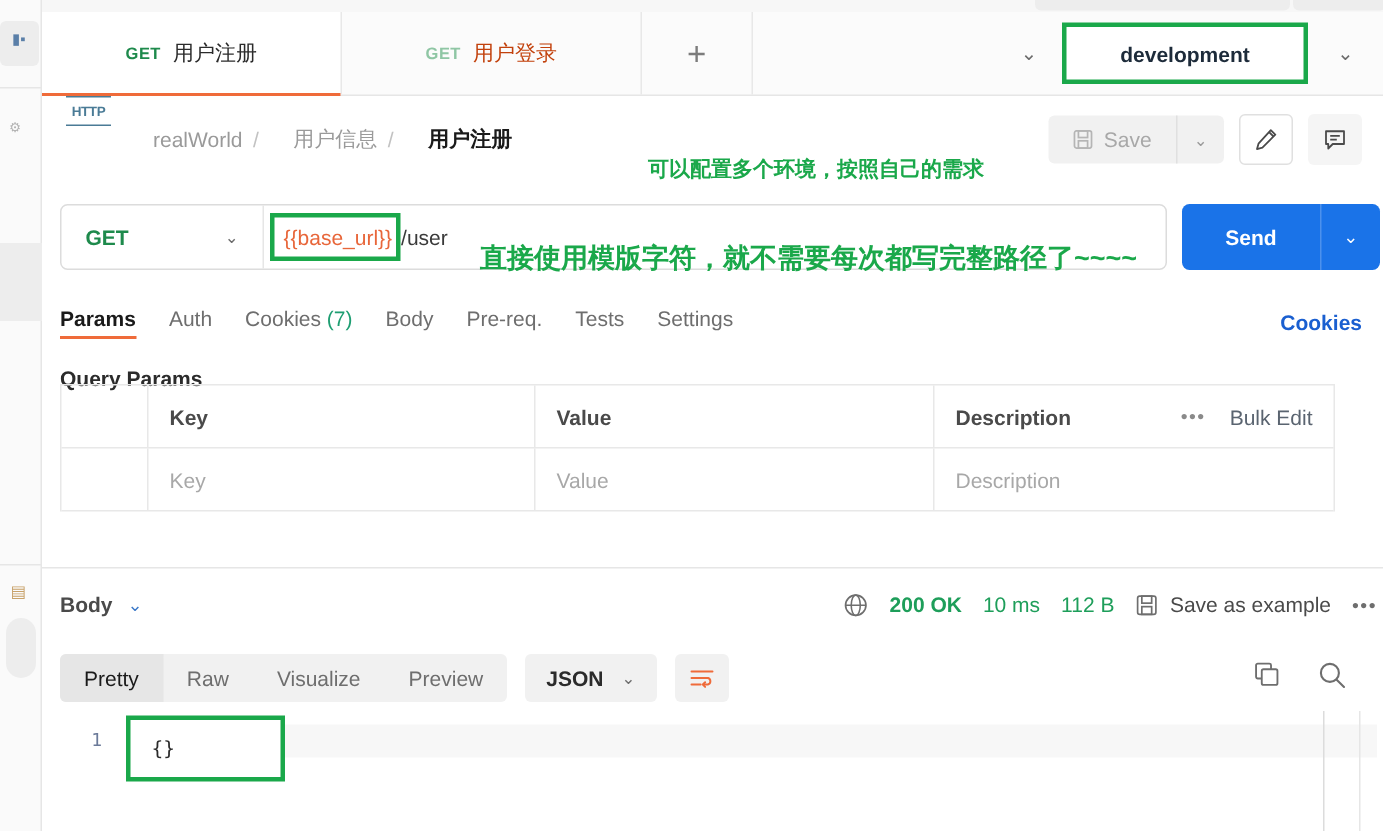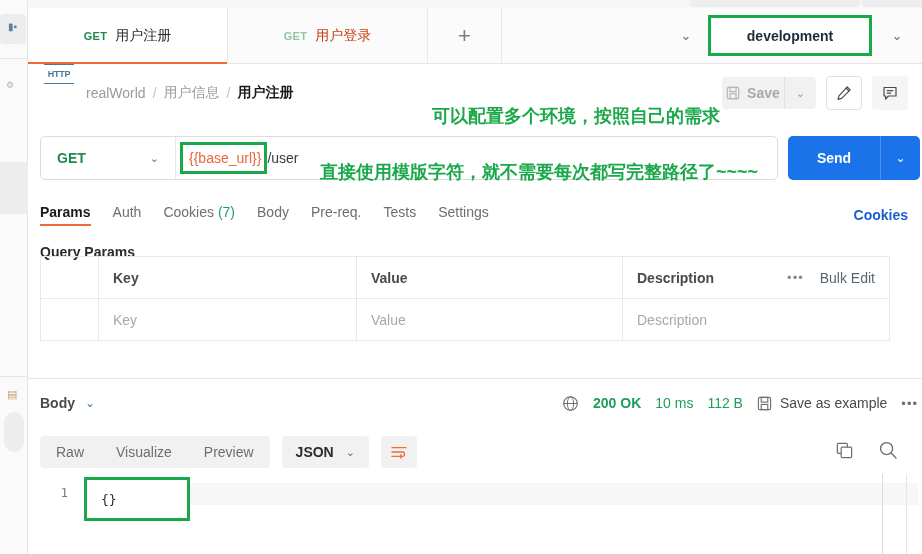--- a/index.html
+++ b/index.html
@@ -93,29 +93,29 @@
   .crumbrow {
     position:absolute; left:28px; top:64px; width:894px; height:58px;
     background:#ffffff; display:flex; 
   }
   .http-badge {
     margin-left:16px; width:30px; height:20px; display:flex; align-items:center; justify-content:center;
     font-size:9px; font-weight:bold; color:#4a7b96; letter-spacing:-0.3px;
     border-top:1.5px solid #4a7b96; border-bottom:1.5px solid #4a7b96;
   }
   .crumbs { margin-left:12px; font-size:14px; display:flex; align-items:center; gap:7px; }
-  .crumb { color:#9a9a9a; cursor:pointer; }
+  .crumb { color:#9a9a9a; cursor:pointer;margin-left:16px; }
   .crumb.last { color:#1a1a1a; font-weight:bold; cursor:default; }
   .crumb-sep { color:#c2c2c2; }
 
   .crumb-right { margin-left:auto; display:flex; align-items:center; padding-right:14px; gap:10px; }
   .savegrp { display:flex; align-items:stretch; background:#f1f1f1; border-radius:4px; height:32px; }
   .savebtn {
-    display:flex; align-items:center; gap:7px; padding:0 4px;
-    color:#a8a8a8; font-size:14px; cursor:default;font-weight:bold;
+    display:flex; align-items:center; gap:7px; padding:0 16px;
+    color:#a8a8a8; font-size:14px; cursor:default;
   }
   .savecar {
     display:flex; align-items:center; padding:0 11px; color:#9a9a9a; font-size:11px;
     border-left:1px solid #e0e0e0; cursor:pointer;
   }
   .iconbtn {
     width:36px; height:34px; display:flex; align-items:center; justify-content:center;
     background:#f5f5f5; border-radius:4px; cursor:pointer; color:#4a4a4a;
   }
   .iconbtn.bordered { background:#fff; border:1px solid #e0e0e0; }
@@ -230,21 +230,21 @@
   }
   .codetok { font-family:"DejaVu Sans Mono", monospace; font-size:13px; color:#2b2b2b; }
   .codebg { position:absolute; left:62px; top:9px; width:828px; height:22px; background:#f7f7f7; }
   .vscroll { position:absolute; left:882px; top:474px; width:1px; height:80px; background:#dcdcdc; }
   .vscroll-outer { position:absolute; left:906px; top:474px; width:1px; height:80px; background:#e6e6e6; }
 
   
   .anno {
     position:absolute; color:#1aa84a; font-weight:bold; white-space:nowrap; pointer-events:none;
   }
-  #anno-env { left:432px; top:104px; font-size:18px; }
+  #anno-env { left:432px; top:104px; font-size:14px; }
   #anno-url { left:320px; top:160px; font-size:18px; }
 </style>
 </head>
 <body>
 
 <div id="app">
 
   <div class="rail">
     <div class="rail-chip"></div>
     <div class="rail-glyph">▮▪</div>
@@ -408,20 +408,21 @@
           <rect x="4.5" y="9" width="7" height="5.5" fill="none" stroke="#6e6e6e" stroke-width="1.2"></rect>
         </svg>
         <span>Save as example</span>
       </span>
       <span class="kebab">•••</span>
     </div>
   </div>
 
   <div class="resptools">
     <div class="segwrap">
+      <div class="seg active">Pretty</div>
       <div class="seg">Raw</div>
       <div class="seg">Visualize</div>
       <div class="seg">Preview</div>
     </div>
 
     <div class="jsonsel">
       <span>JSON</span>
       <span class="jc">⌄</span>
     </div>
 

